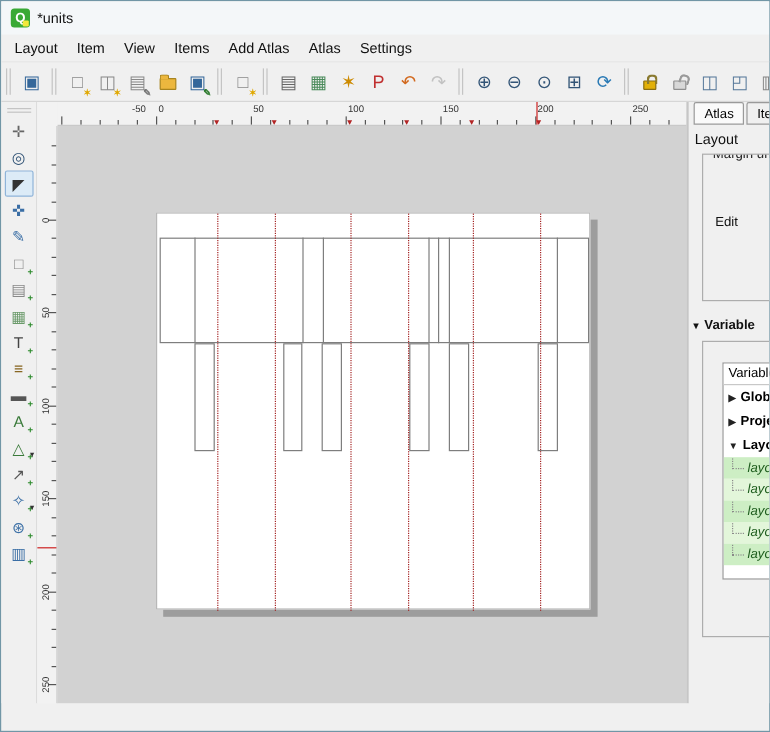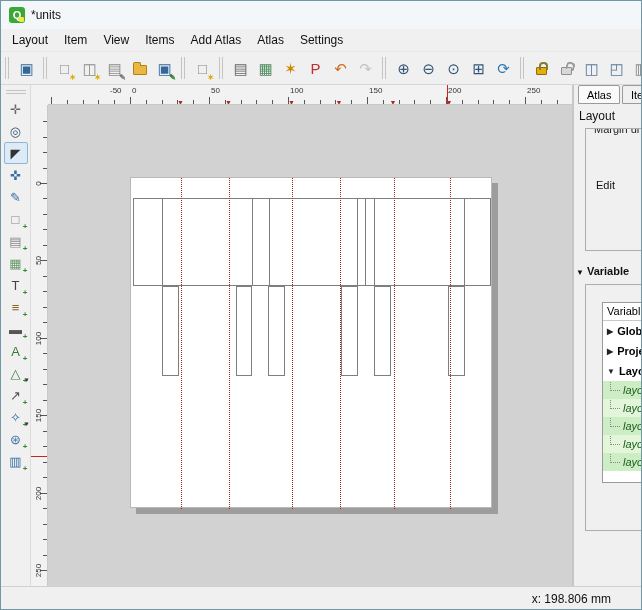--- a/index.html
+++ b/index.html
@@ -457,17 +457,14 @@
             <span class="vt-label">layout_page</span>
           </div>
           <div class="vt-row vt-var">
             <span class="conn"></span>
             <span class="vt-label">layout_pageheight</span>
           </div>
         </div>
     </div>
   </div>
 
-  <div class="statusbar">
-    <span>x: 198.806 mm</span>
-  </div>
 
 </div>
 
 </body></html>

